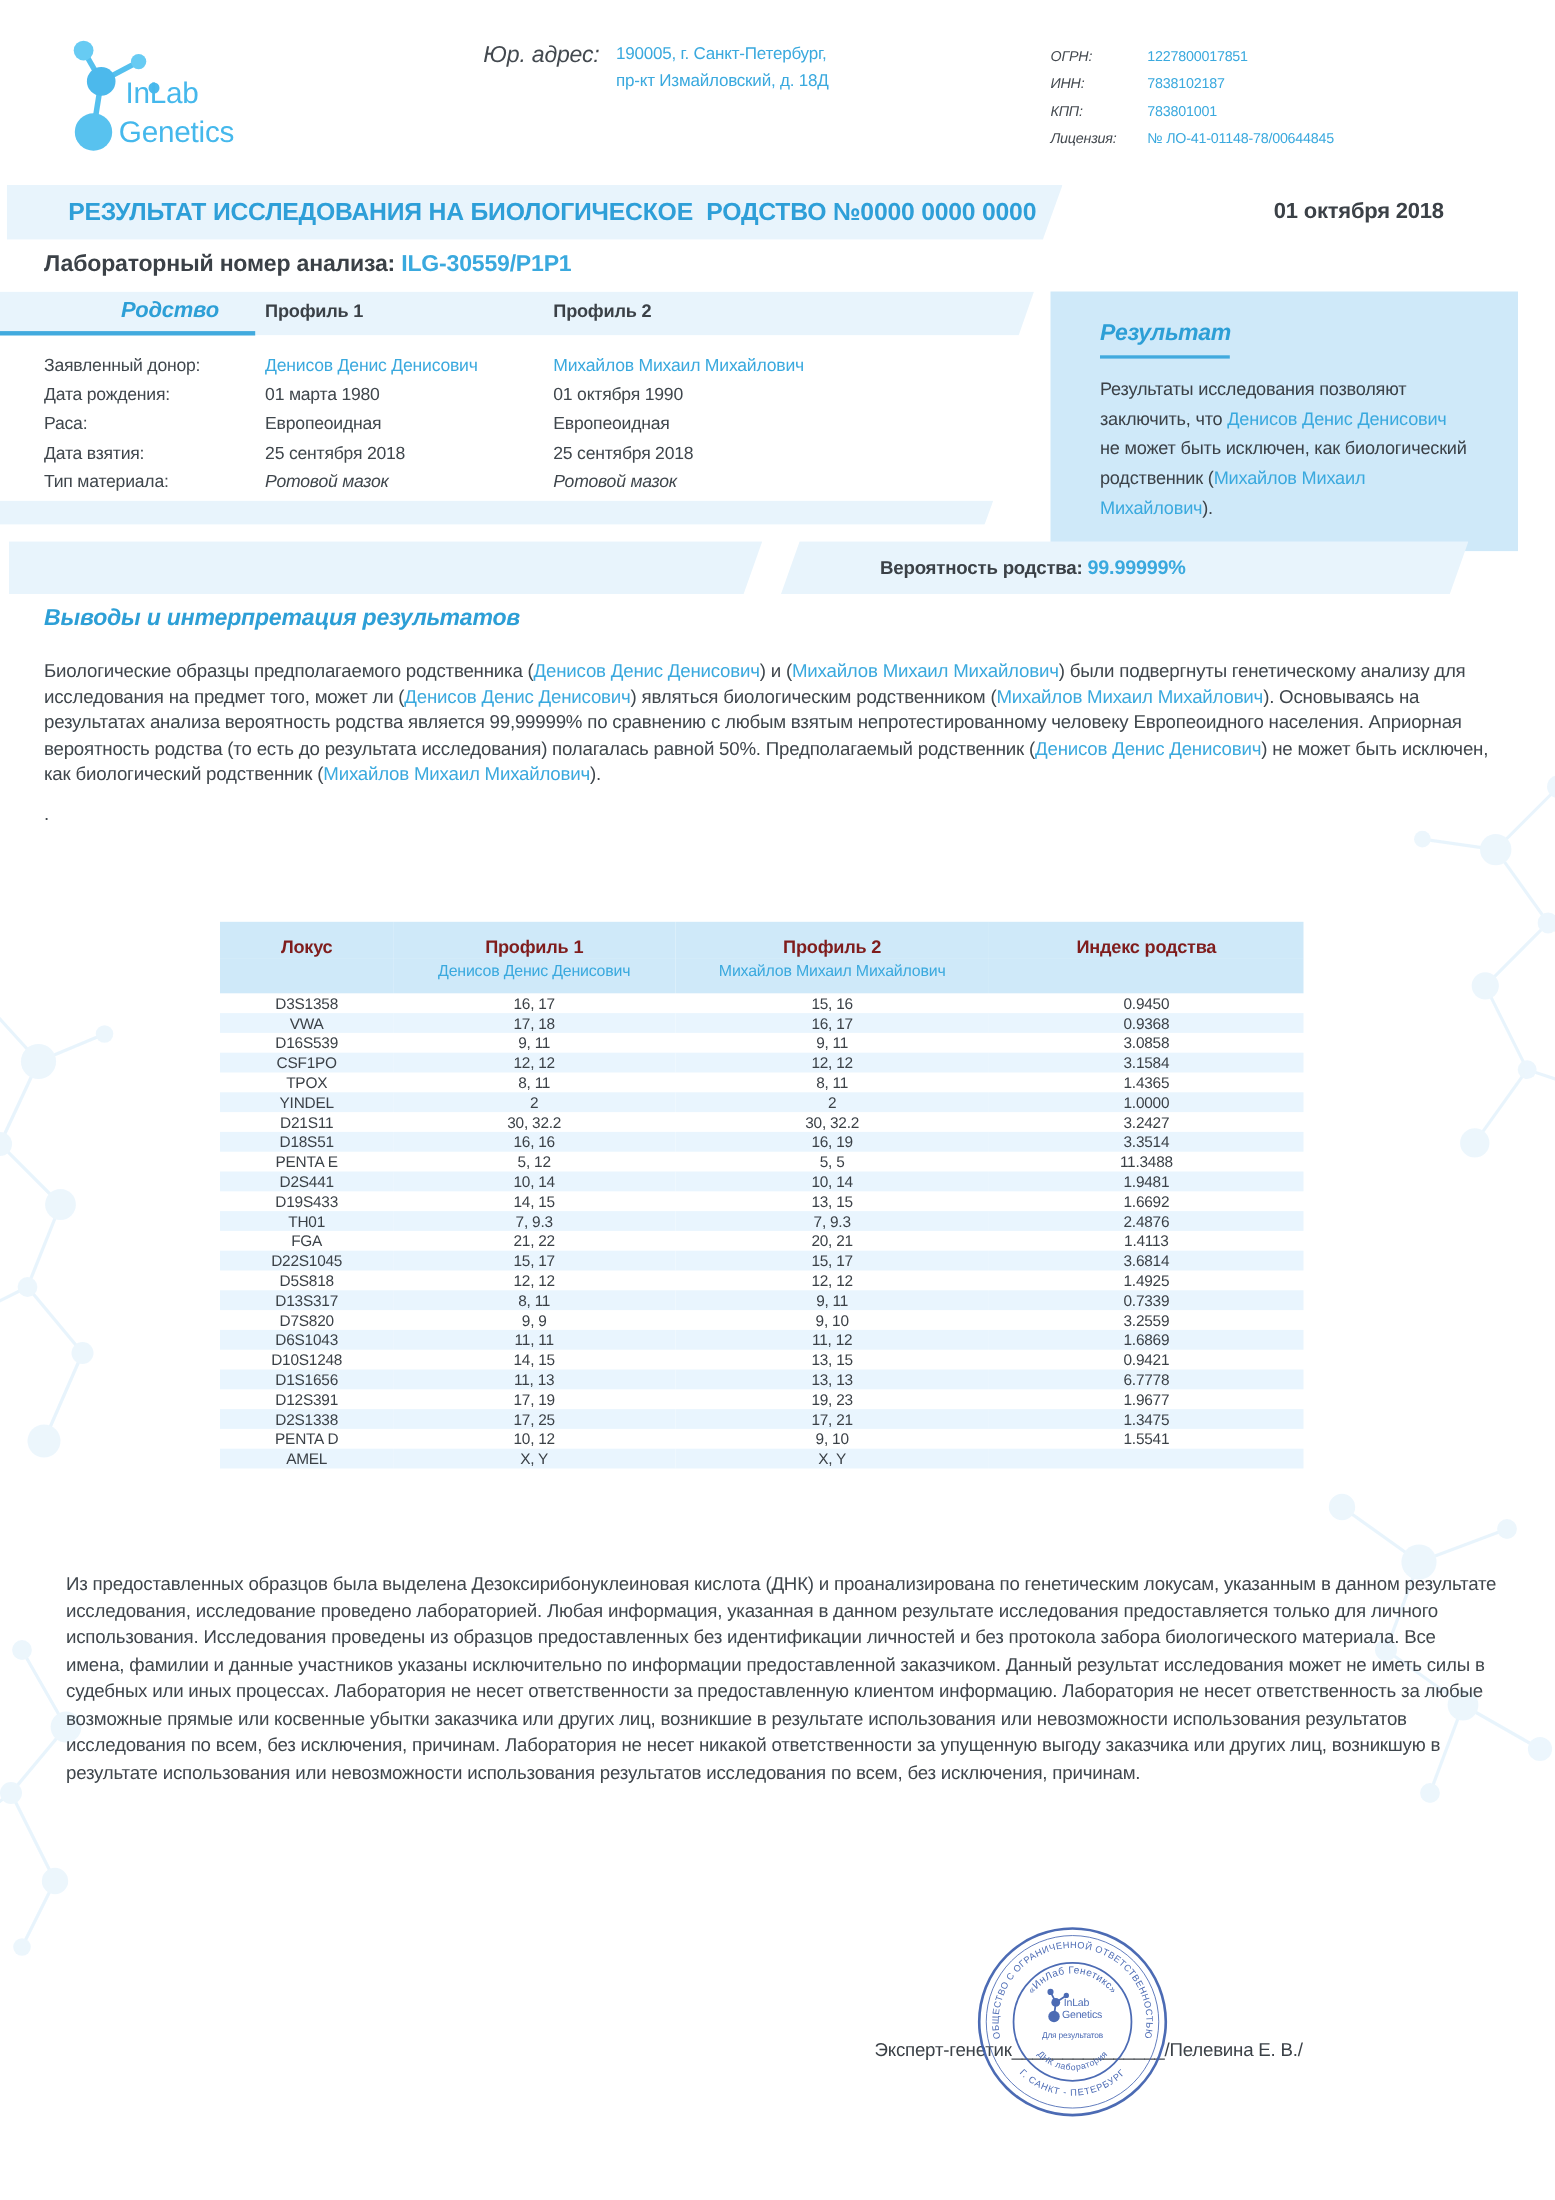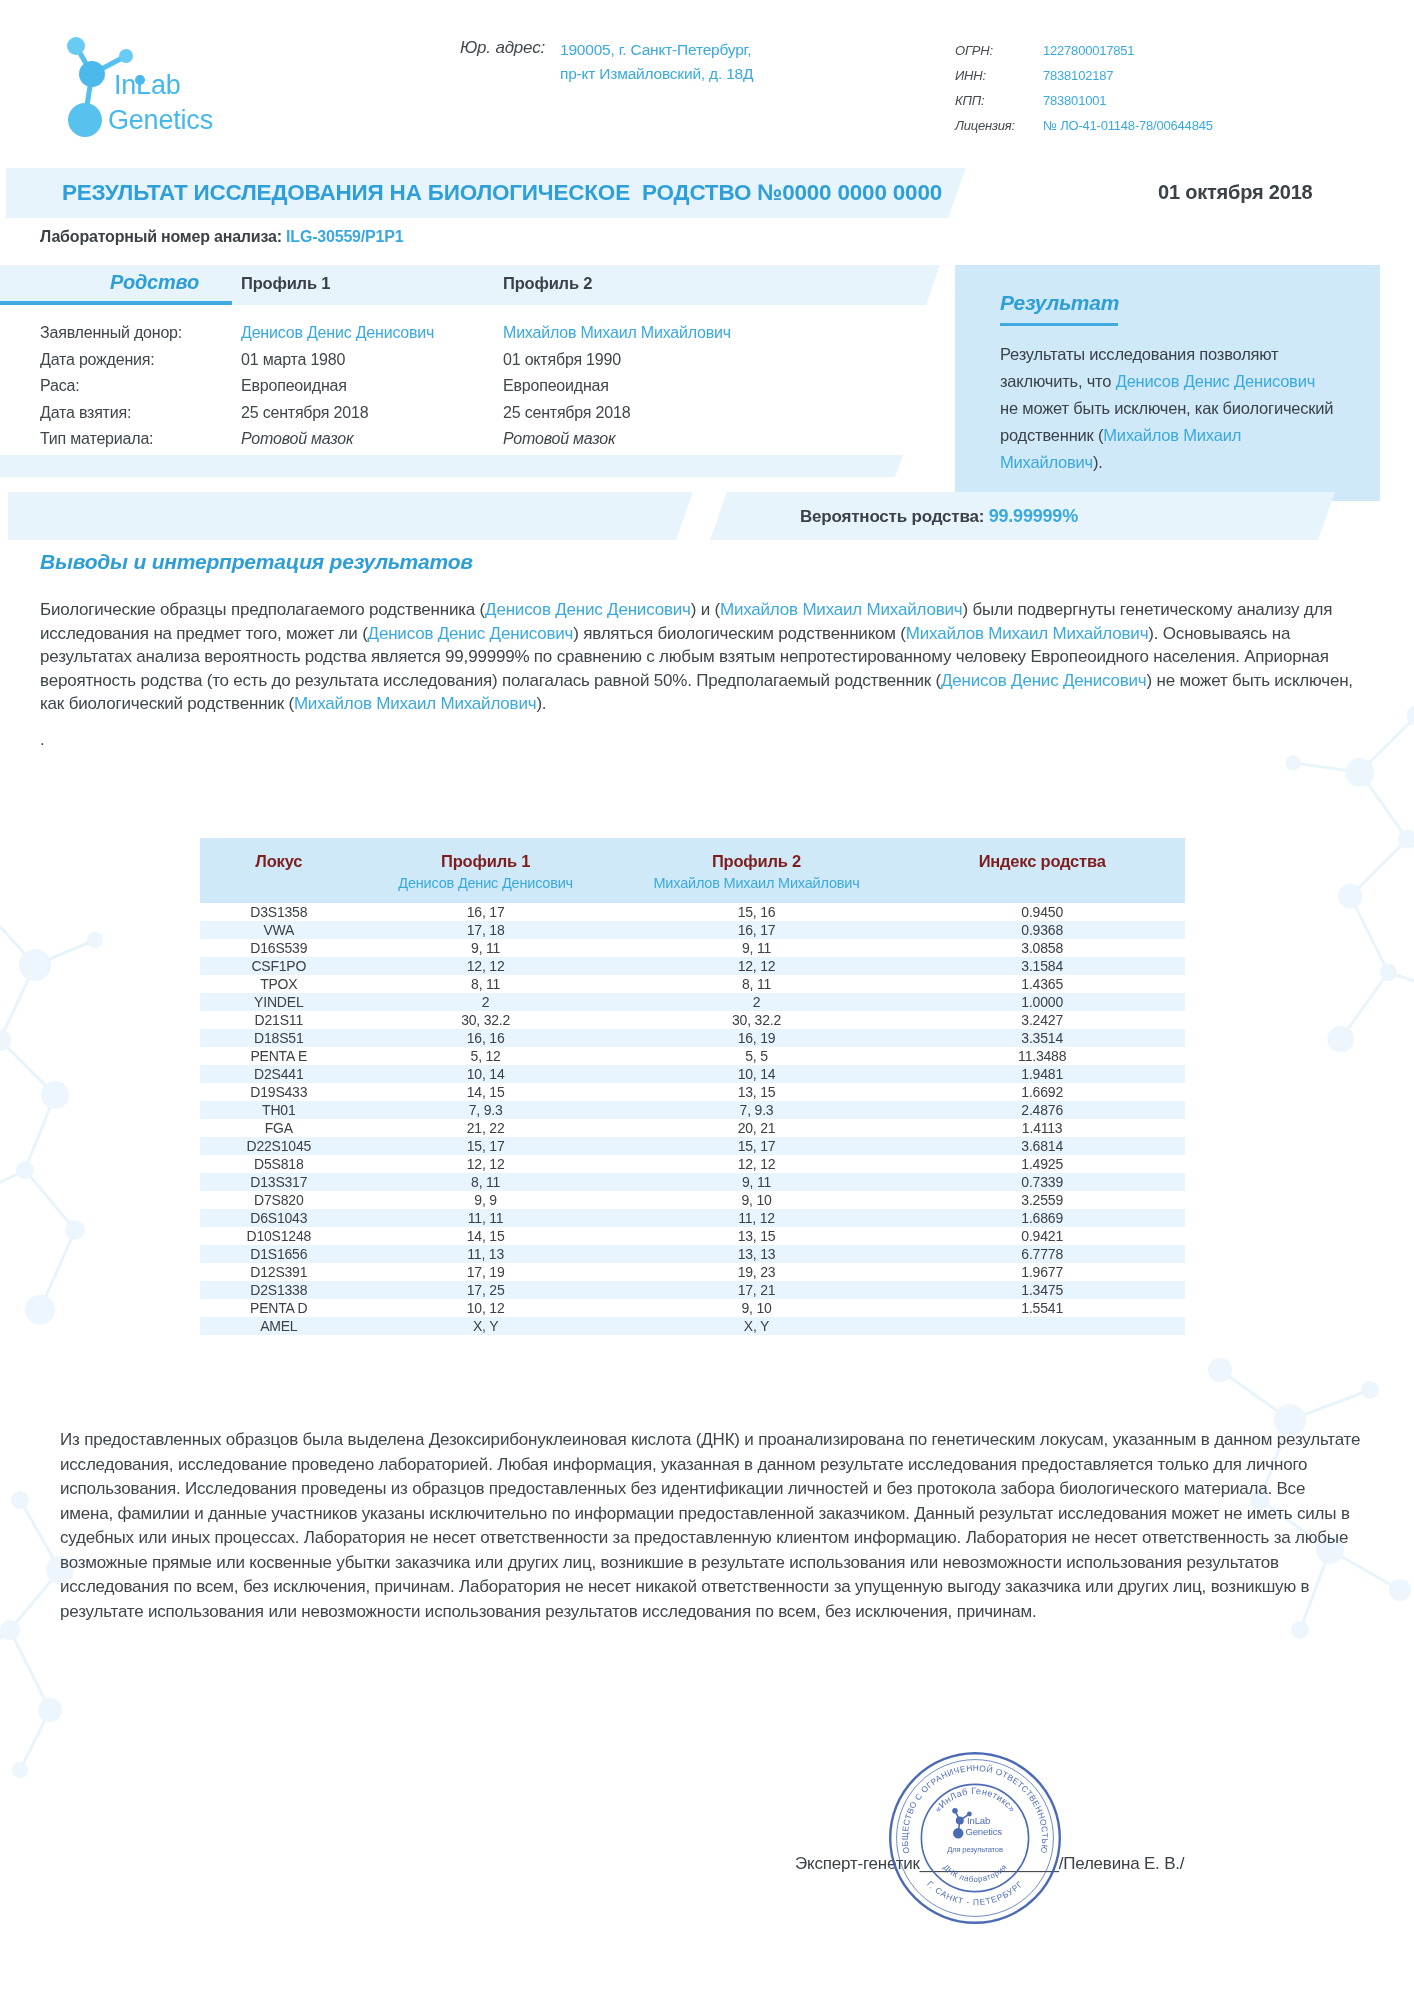--- a/index.html
+++ b/index.html
@@ -5,33 +5,33 @@
   html,body{margin:0;padding:0;background:#ffffff;}
   .page{
     position:relative;width:1414px;height:2000px;background:#fff;overflow:hidden;
     font-family:"Liberation Sans","DejaVu Sans",sans-serif;color:#3f464c;
     letter-spacing:-0.2px;
   }
   .abs{position:absolute;}
   .accent{color:#3aa9de;}
   .it{font-style:italic;}
   
-  .addr-label{left:430px;top:38px;width:115px;text-align:right;font-size:17px;font-style:italic;color:#43494f;}
+  .addr-label{left:430px;top:38px;width:115px;text-align:right;font-size:21px;font-style:italic;color:#43494f;}
   .addr-value{left:560px;top:38px;font-size:15.5px;line-height:24px;color:#3aa9de;}
   .reg-block{left:955px;top:38px;font-size:13px;line-height:25px;}
   .reg-row{display:flex;}
   .reg-row .rl{width:88px;font-style:italic;color:#43494f;}
   .reg-row .rv{color:#3aa9de;white-space:nowrap;}
   
   .title-band{left:6px;top:168px;width:960px;height:50px;background:#e8f4fc;
     clip-path:polygon(0 0,100% 0,calc(100% - 18px) 100%,0 100%);}
   .title-text{left:62px;top:180px;font-size:22.5px;font-weight:bold;color:#2e9fd8;white-space:pre;}
   .title-date{left:1158px;top:181px;font-size:20px;font-weight:bold;color:#3b4147;}
   
-  .labnum{left:40px;top:228px;font-size:16px;font-weight:bold;color:#3b4147;}
+  .labnum{left:40px;top:228px;font-size:21px;font-weight:bold;color:#3b4147;}
   
   .kin-band{left:0;top:265px;width:940px;height:40px;background:#e8f4fc;
     clip-path:polygon(0 0,100% 0,calc(100% - 14px) 100%,0 100%);}
   .kin-underline{left:0;top:301px;width:232px;height:4px;background:#41aade;}
   .kin-title{left:110px;top:271px;font-size:20px;font-weight:bold;font-style:italic;color:#2d9fd6;}
   .colhdr{top:274px;font-size:16.5px;font-weight:bold;color:#3b4147;}
   .kin-grid{left:40px;top:320px;width:880px;font-size:16px;line-height:26.5px;}
   .kin-row{display:grid;grid-template-columns:201px 262px auto;}
   .kin-strip{left:0;top:455px;width:903px;height:22px;background:#e8f4fc;
     clip-path:polygon(0 0,100% 0,calc(100% - 8px) 100%,0 100%);}

